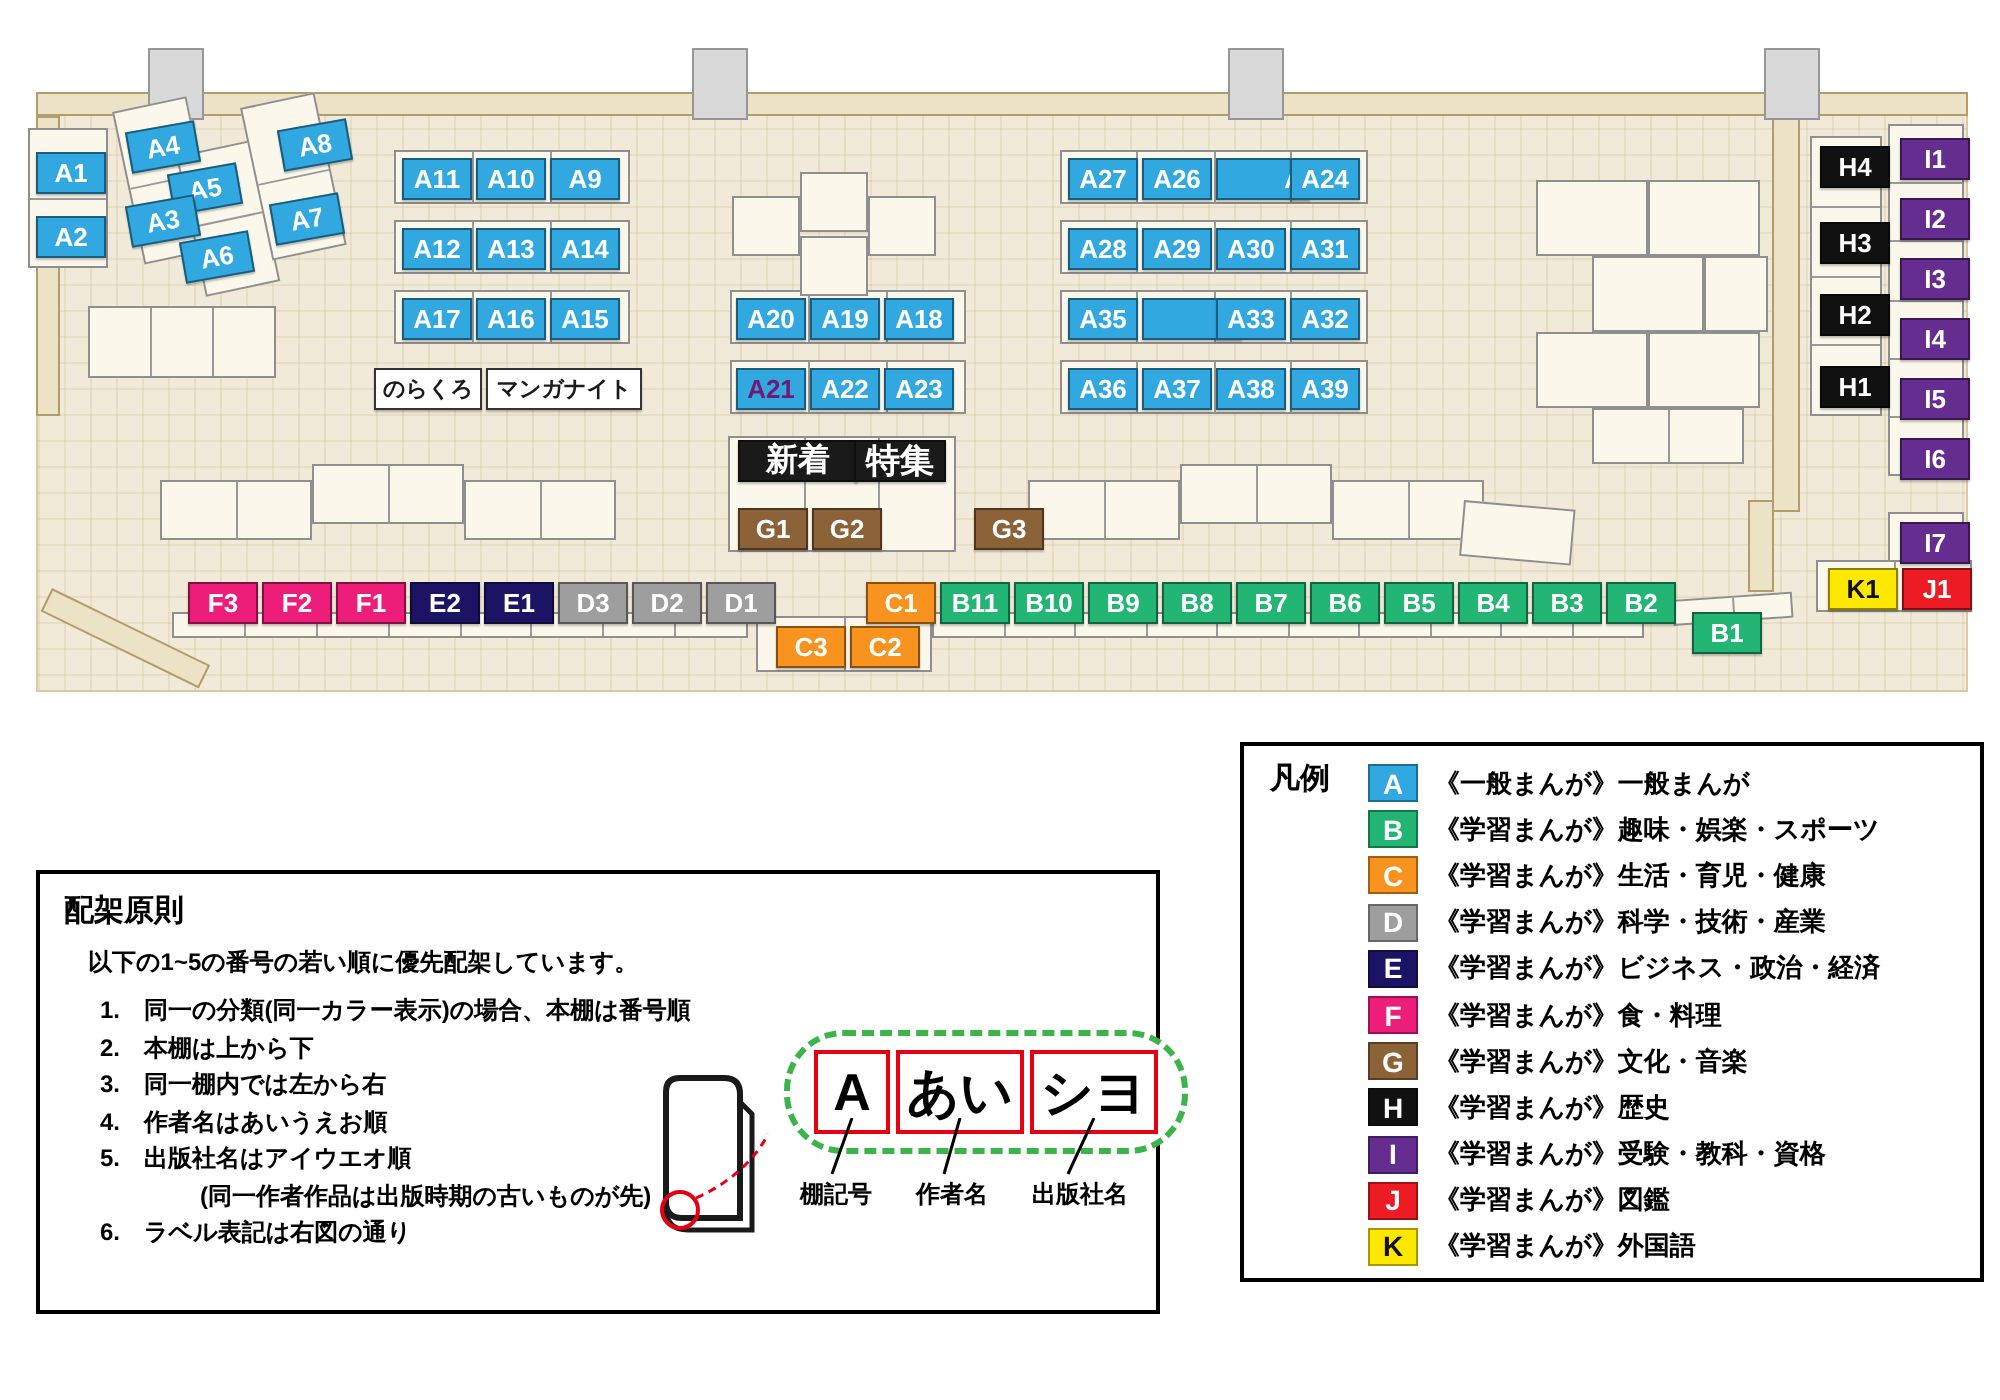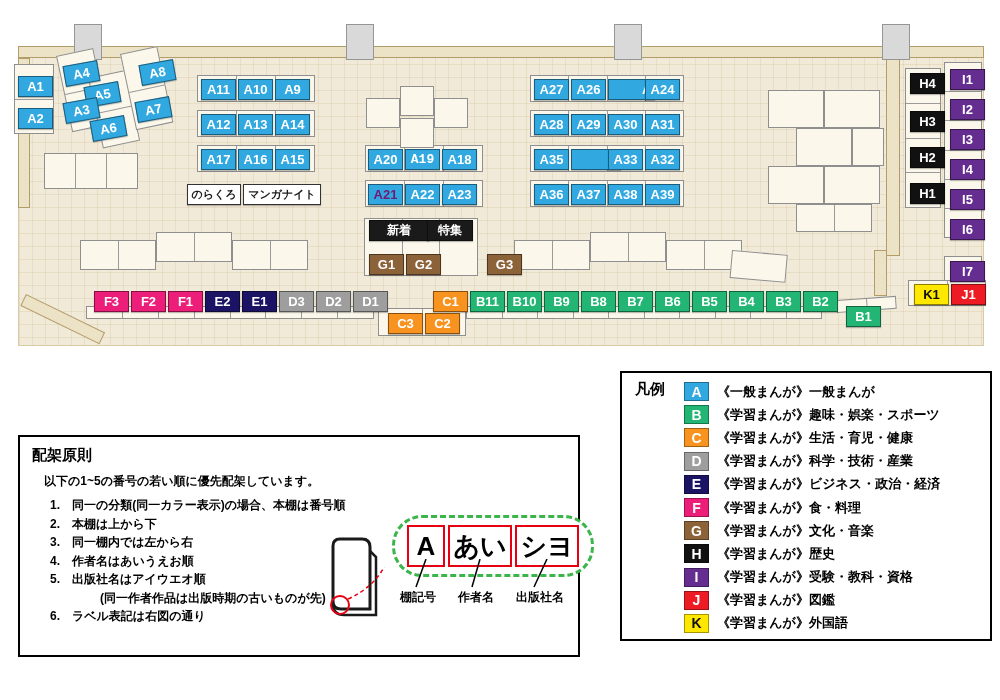--- a/index.html
+++ b/index.html
@@ -307,21 +307,21 @@
         <div class="tag" style="background: rgb(49, 168, 224); color: rgb(255, 255, 255); left: 201px; top: 79px;">A11</div>
         <div class="tag" style="background: rgb(49, 168, 224); color: rgb(255, 255, 255); left: 238px; top: 79px;">A10</div>
         <div class="tag" style="background: rgb(49, 168, 224); color: rgb(255, 255, 255); left: 275px; top: 79px;">A9</div>
         <div class="tag" style="background: rgb(49, 168, 224); color: rgb(255, 255, 255); left: 201px; top: 114px;">A12</div>
         <div class="tag" style="background: rgb(49, 168, 224); color: rgb(255, 255, 255); left: 238px; top: 114px;">A13</div>
         <div class="tag" style="background: rgb(49, 168, 224); color: rgb(255, 255, 255); left: 275px; top: 114px;">A14</div>
         <div class="tag" style="background: rgb(49, 168, 224); color: rgb(255, 255, 255); left: 201px; top: 149px;">A17</div>
         <div class="tag" style="background: rgb(49, 168, 224); color: rgb(255, 255, 255); left: 238px; top: 149px;">A16</div>
         <div class="tag" style="background: rgb(49, 168, 224); color: rgb(255, 255, 255); left: 275px; top: 149px;">A15</div>
         <div class="tag" style="background: rgb(49, 168, 224); color: rgb(255, 255, 255); left: 368px; top: 149px;">A20</div>
-        <div class="tag" style="background: rgb(49, 168, 224); color: rgb(255, 255, 255); left: 405px; top: 149px; font-family: Liberation Mono, monospace;">A19</div>
+        <div class="tag" style="background: rgb(49, 168, 224); color: rgb(255, 255, 255); left: 405px; top: 149px;">A19</div>
         <div class="tag" style="background: rgb(49, 168, 224); color: rgb(255, 255, 255); left: 442px; top: 149px;">A18</div>
         <div class="tag" style="background: rgb(49, 168, 224); color: #701a75; left: 368px; top: 184px;">A21</div>
         <div class="tag" style="background: rgb(49, 168, 224); color: rgb(255, 255, 255); left: 405px; top: 184px;">A22</div>
         <div class="tag" style="background: rgb(49, 168, 224); color: rgb(255, 255, 255); left: 442px; top: 184px;">A23</div>
         <div class="tag" style="background: rgb(49, 168, 224); color: rgb(255, 255, 255); left: 534px; top: 79px;">A27</div>
         <div class="tag" style="background: rgb(49, 168, 224); color: rgb(255, 255, 255); left: 571px; top: 79px;">A26</div>
         <div class="tag" style="background: rgb(49, 168, 224); color: rgb(255, 255, 255); left: 608px; top: 79px; padding-left: 45px;">A25</div>
         <div class="tag" style="background: rgb(49, 168, 224); color: rgb(255, 255, 255); left: 645px; top: 79px;">A24</div>
         <div class="tag" style="background: rgb(49, 168, 224); color: rgb(255, 255, 255); left: 534px; top: 114px;">A28</div>
         <div class="tag" style="background: rgb(49, 168, 224); color: rgb(255, 255, 255); left: 571px; top: 114px;">A29</div>
@@ -330,22 +330,22 @@
         <div class="tag" style="background: rgb(49, 168, 224); color: rgb(255, 255, 255); left: 534px; top: 149px;">A35</div>
         <div class="tag" style="background: rgb(49, 168, 224); color: rgb(255, 255, 255); left: 571px; top: 149px; padding-left: 48px;">A34</div>
         <div class="tag" style="background: rgb(49, 168, 224); color: rgb(255, 255, 255); left: 608px; top: 149px;">A33</div>
         <div class="tag" style="background: rgb(49, 168, 224); color: rgb(255, 255, 255); left: 645px; top: 149px;">A32</div>
         <div class="tag" style="background: rgb(49, 168, 224); color: rgb(255, 255, 255); left: 534px; top: 184px;">A36</div>
         <div class="tag" style="background: rgb(49, 168, 224); color: rgb(255, 255, 255); left: 571px; top: 184px;">A37</div>
         <div class="tag" style="background: rgb(49, 168, 224); color: rgb(255, 255, 255); left: 608px; top: 184px;">A38</div>
         <div class="tag" style="background: rgb(49, 168, 224); color: rgb(255, 255, 255); left: 645px; top: 184px;">A39</div>
         <div class="tag" style="background: rgb(255, 255, 255); color: rgb(26, 26, 26); border-color: rgb(51, 51, 51); left: 187px; top: 184px; width: 54px; font-size: 11px;">のらくろ</div>
         <div class="tag" style="background: rgb(255, 255, 255); color: rgb(26, 26, 26); border-color: rgb(51, 51, 51); left: 243px; top: 184px; width: 78px; font-size: 11px;">マンガナイト</div>
-        <div class="tag" style="background: rgb(26, 26, 26); color: rgb(255, 255, 255); left: 369px; top: 220px; width: 60px; font-size: 12px;">新着</div>
-        <div class="tag" style="background: rgb(26, 26, 26); color: rgb(255, 255, 255); left: 427px; top: 220px; width: 46px; font-size: 12px;">特集</div>
+        <div class="tag" style="background: rgb(26, 26, 26); color: rgb(255, 255, 255); left: 369px; top: 220px; width: 60px; font-size: 16px;">新着</div>
+        <div class="tag" style="background: rgb(26, 26, 26); color: rgb(255, 255, 255); left: 427px; top: 220px; width: 46px; font-size: 17px;">特集</div>
         <div class="tag" style="background: rgb(140, 98, 57); color: rgb(255, 255, 255); left: 369px; top: 254px;">G1</div>
         <div class="tag" style="background: rgb(140, 98, 57); color: rgb(255, 255, 255); left: 406px; top: 254px;">G2</div>
         <div class="tag" style="background: rgb(140, 98, 57); color: rgb(255, 255, 255); left: 443px; top: 254px; margin-left: 44px;">G3</div>
         <div class="tag" style="background: rgb(237, 30, 121); color: rgb(255, 255, 255); left: 94px; top: 291px;">F3</div>
         <div class="tag" style="background: rgb(237, 30, 121); color: rgb(255, 255, 255); left: 131px; top: 291px;">F2</div>
         <div class="tag" style="background: rgb(237, 30, 121); color: rgb(255, 255, 255); left: 168px; top: 291px;">F1</div>
         <div class="tag" style="background: rgb(27, 20, 100); color: rgb(255, 255, 255); left: 205px; top: 291px;">E2</div>
         <div class="tag" style="background: rgb(27, 20, 100); color: rgb(255, 255, 255); left: 242px; top: 291px;">E1</div>
         <div class="tag" style="background: rgb(158, 158, 158); color: rgb(255, 255, 255); left: 279px; top: 291px;">D3</div>
         <div class="tag" style="background: rgb(158, 158, 158); color: rgb(255, 255, 255); left: 316px; top: 291px;">D2</div>

